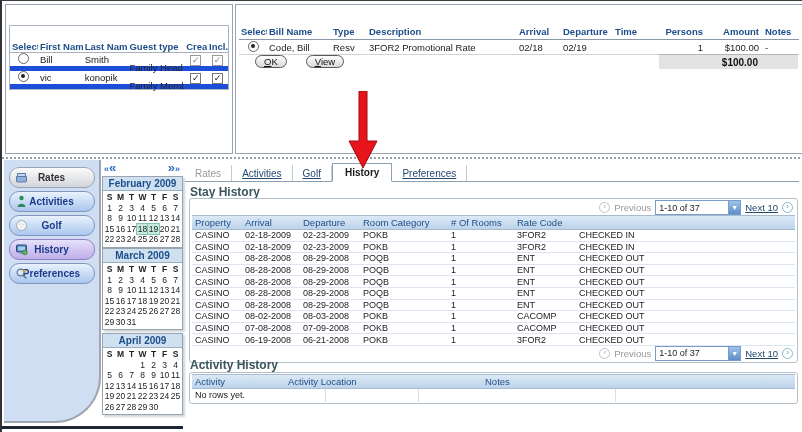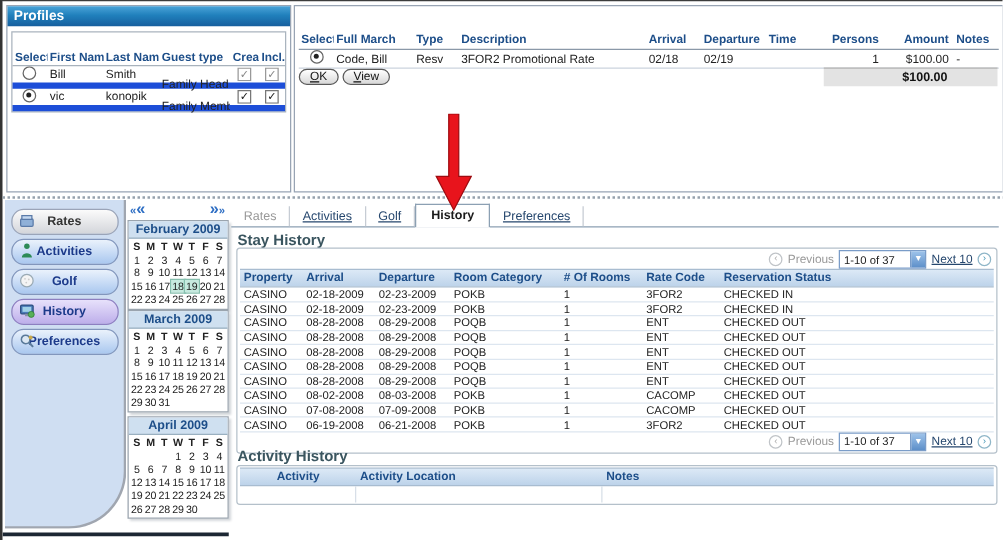--- a/index.html
+++ b/index.html
@@ -16,21 +16,21 @@
   .tbl{position:absolute;left:3px;top:20px;right:3px;border:1px solid #aab4be;background:#fff;}
   .trow{display:flex;align-items:center;}
   .cell{font-size:9.5px;color:#222;padding:0 2px;white-space:nowrap;overflow:hidden;box-sizing:border-box;}
   .hcell{font-weight:bold;color:#1d4e89;font-size:9.5px;line-height:10px;}
   .phead-row{align-items:flex-end;border-bottom:1px solid #a8b2bc;min-height:24px;}
   .pdata-row{height:13px;border-bottom:5px solid #1d4ed8;}
   .pc0{width:28px;text-align:center;} .pc1{width:45px;} .pc2{width:45px;} .pc3{width:57px;margin-top:16px;}
   .pc4{width:23px;text-align:center;} .pc5{width:21px;text-align:center;}
   .btn-strip{background:#d9e4f0;height:18px;display:flex;align-items:center;gap:4px;padding-left:3px;}
   .pill{height:13px;line-height:12px;font-size:9.5px;color:#111;padding:0 8px;border:1px solid #5a5a5a;
-        border-radius:8px;background:linear-gradient(#ffffff,#d8d8d8);cursor:default;font-family:"Liberation Sans",sans-serif;}
+        border-radius:8px;background:linear-gradient(#ffffff,#d8d8d8);cursor:default;font-family:"Liberation Sans",sans-serif;margin-left:16px;}
   .radio{display:inline-block;width:9px;height:9px;border:1px solid #666;border-radius:50%;background:#fff;position:relative;}
   .radio.sel::after{content:"";position:absolute;left:2px;top:2px;width:4px;height:4px;border-radius:50%;background:#222;}
   .check{display:inline-block;width:9px;height:9px;border:1px solid #777;background:#fff;
          font-size:9px;line-height:8px;text-align:center;color:#222;}
   .check.dim{color:#8a8a8a;border-color:#999;}
   .ihead-row{height:14px;border-bottom:1px solid #8a98a8;}
   .idata-row{height:14px;border-bottom:1px solid #ccd4de;}
   .ic0{width:28px;text-align:center;} .ic1{width:64px;} .ic2{width:36px;} .ic3{width:150px;}
   .ic4{width:44px;} .ic5{width:52px;} .ic6{width:46px;}
   .ic7{width:46px;text-align:right;} .ic8{width:56px;text-align:right;} .ic9{width:37px;padding-left:4px;}
@@ -78,49 +78,48 @@
   .heading{position:absolute;left:188px;font-size:12px;font-weight:bold;color:#3a555f;}
   .hd-stay{top:184px;} .hd-act{top:357px;}
 
   .box{position:absolute;left:187px;width:609px;border:1px solid #b4c0ca;border-radius:3px;background:#fff;
        padding:1px 2px;box-sizing:border-box;}
   .box-stay{top:197px;} .box-act{top:371px;}
   .pager{height:15px;display:flex;justify-content:flex-end;align-items:center;gap:4px;font-size:9.5px;color:#999;padding-right:2px;}
   .circ{display:inline-block;width:9px;height:9px;border-radius:50%;border:1px solid #c0c4c8;font-size:8px;
         line-height:8px;text-align:center;color:#aaa;}
   .circ.nx{border-color:#8fb6c8;color:#4a9ab8;}
-  .range-select{display:flex;align-items:center;border:1px solid #7a9cc8;height:13px;background:#fff;cursor:default;}
+  .range-select{display:flex;align-items:center;border:1px solid #7a9cc8;height:13px;background:#fff;cursor:default;gap:16px;}
   .range-select .txt{padding:0 3px;min-width:50px;font-size:9px;color:#222;}
   .range-select .dd{width:11px;height:13px;background:linear-gradient(#9ec3ea,#5d8fc9);color:#fff;font-size:7px;
                     text-align:center;line-height:13px;border-left:1px solid #7a9cc8;}
   .next-link{color:#26476e;text-decoration:underline;cursor:default;}
   .shead-row{display:flex;align-items:center;background:linear-gradient(#dce9f6,#bdd3ea);
              border-top:1px solid #a8bcd0;border-bottom:1px solid #a8bcd0;height:13px;}
   .scell{font-size:9.5px;padding:0 3px;white-space:nowrap;overflow:hidden;box-sizing:border-box;}
-  .shead-row .scell{font-weight:bold;color:#1d4e89;}
+  .shead-row .scell{font-weight:normal;color:#1d4e89;}
   .sc0{width:50px;} .sc1{width:58px;} .sc2{width:60px;} .sc3{width:88px;} .sc4{width:66px;} .sc5{width:62px;} .sc6{flex:1;}
   .srow{display:flex;align-items:center;height:10.6px;border-bottom:1px solid #dde6f0;}
   .srow .scell{font-size:9px;line-height:10px;color:#222;}
-  .ac0{width:134px;} .ac1{width:93px;text-align:center;} .ac2{width:197px;} .ac3{flex:1;}
+  .ac0{width:134px;} .ac1{width:93px;} .ac2{width:197px;} .ac3{flex:1;}
   .arow{display:flex;height:13px;align-items:center;}
   .arow .scell{border-right:1px solid #d8dfe8;height:13px;line-height:13px;font-size:9px;color:#222;}
   .arow .scell:last-child{border-right:none;}
 
   .arrow{position:absolute;left:346px;top:90px;z-index:10;}
   u{text-decoration:underline;}
 </style>
 </head>
 <body>
 
 <div class="screen">
 
   <div class="bottom-edge"></div>
 
   <div class="panel profiles">
-    <div class="panel-title">Profiles</div>
     <div class="tbl">
       <div class="trow phead-row" id="profiles-head">
           <div class="cell hcell pc0">Select</div>
           <div class="cell hcell pc1">First Name</div>
           <div class="cell hcell pc2">Last Name</div>
           <div class="cell hcell pc3">Guest type</div>
           <div class="cell hcell pc4">Create Rel.</div>
           <div class="cell hcell pc5">Incl. Guest</div>
         </div>
       <div id="profiles-body">
@@ -141,21 +140,21 @@
             <div class="cell pc5"><span class="check">✓</span></div>
           </div>
         </div>
     </div>
   </div>
 
   <div class="panel itinerary">
     <div class="tbl" style="border:none;">
       <div class="trow ihead-row" id="itin-head">
           <div class="cell hcell ic0">Select</div>
-          <div class="cell hcell ic1">Full March</div>
+          <div class="cell hcell ic1">Bill Name</div>
           <div class="cell hcell ic2">Type</div>
           <div class="cell hcell ic3">Description</div>
           <div class="cell hcell ic4">Arrival</div>
           <div class="cell hcell ic5">Departure</div>
           <div class="cell hcell ic6">Time</div>
           <div class="cell hcell ic7">Persons</div>
           <div class="cell hcell ic8">Amount</div>
           <div class="cell hcell ic9">Notes</div>
         </div>
       <div id="itin-body">
@@ -421,21 +420,20 @@
       <span class="next-link">Next 10</span>
       <span class="circ nx">›</span>
     </div>
     <div class="shead-row" id="stay-head">
         <div class="scell sc0">Property</div>
         <div class="scell sc1">Arrival</div>
         <div class="scell sc2">Departure</div>
         <div class="scell sc3">Room Category</div>
         <div class="scell sc4"># Of Rooms</div>
         <div class="scell sc5">Rate Code</div>
-        <div class="scell sc6">Reservation Status</div>
       </div>
     <div id="stay-body">
         <div class="srow">
           <div class="scell sc0">CASINO</div>
           <div class="scell sc1">02-18-2009</div>
           <div class="scell sc2">02-23-2009</div>
           <div class="scell sc3">POKB</div>
           <div class="scell sc4">1</div>
           <div class="scell sc5">3FOR2</div>
           <div class="scell sc6">CHECKED IN</div>
@@ -535,20 +533,21 @@
   </div>
 
   <div class="heading hd-act">Activity History</div>
   <div class="box box-act">
     <div class="shead-row" id="act-head">
         <div class="scell ac1">Activity</div>
         <div class="scell ac2">Activity Location</div>
         <div class="scell ac3">Notes</div>
       </div>
     <div class="arow" id="act-row">
+        <div class="scell ac0">No rows yet.</div>
         <div class="scell ac1"></div>
         <div class="scell ac2"></div>
         <div class="scell ac3"></div>
       </div>
   </div>
 
   <svg class="arrow" width="30" height="78" viewBox="0 0 30 78">
     <path d="M11 0 H19 V50 H29 L15 77 L1 50 H11 Z" fill="#e8141c" stroke="#9e0b10" stroke-width="1"></path>
   </svg>
 </div>

